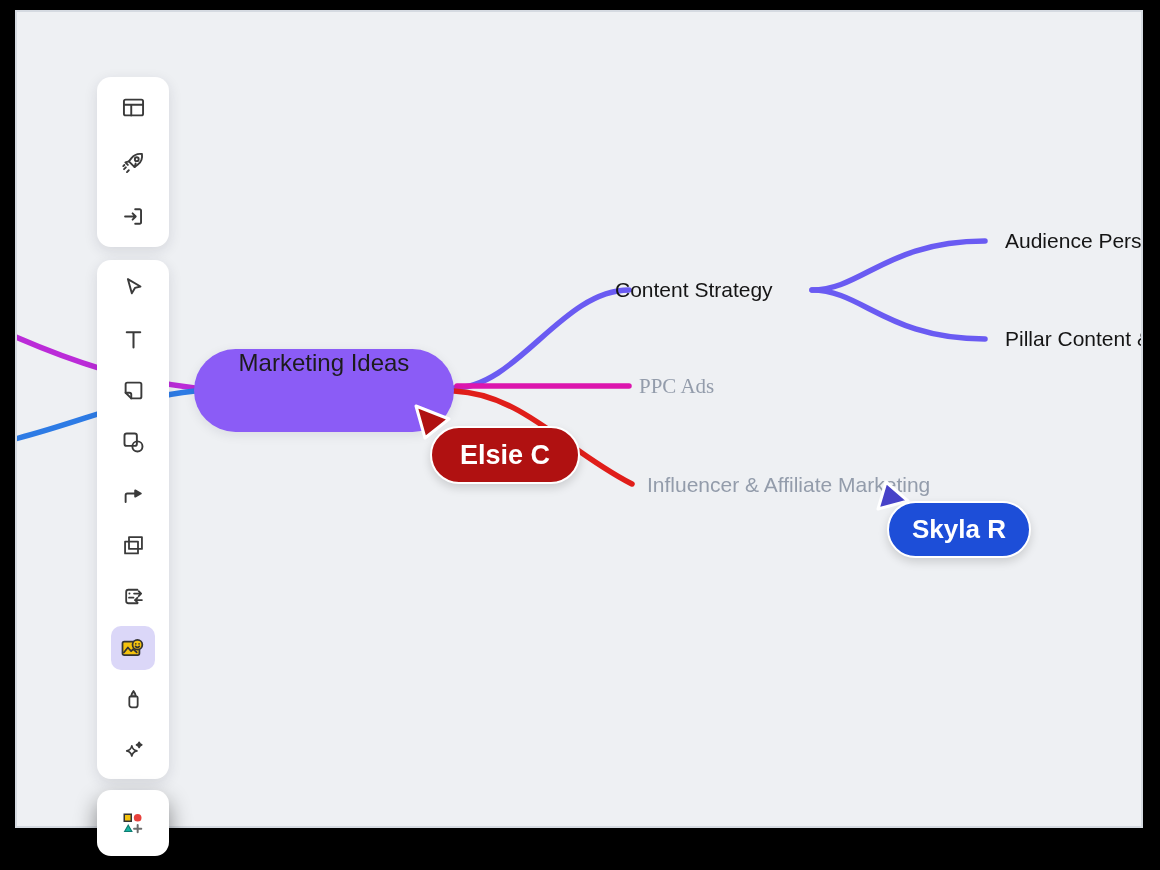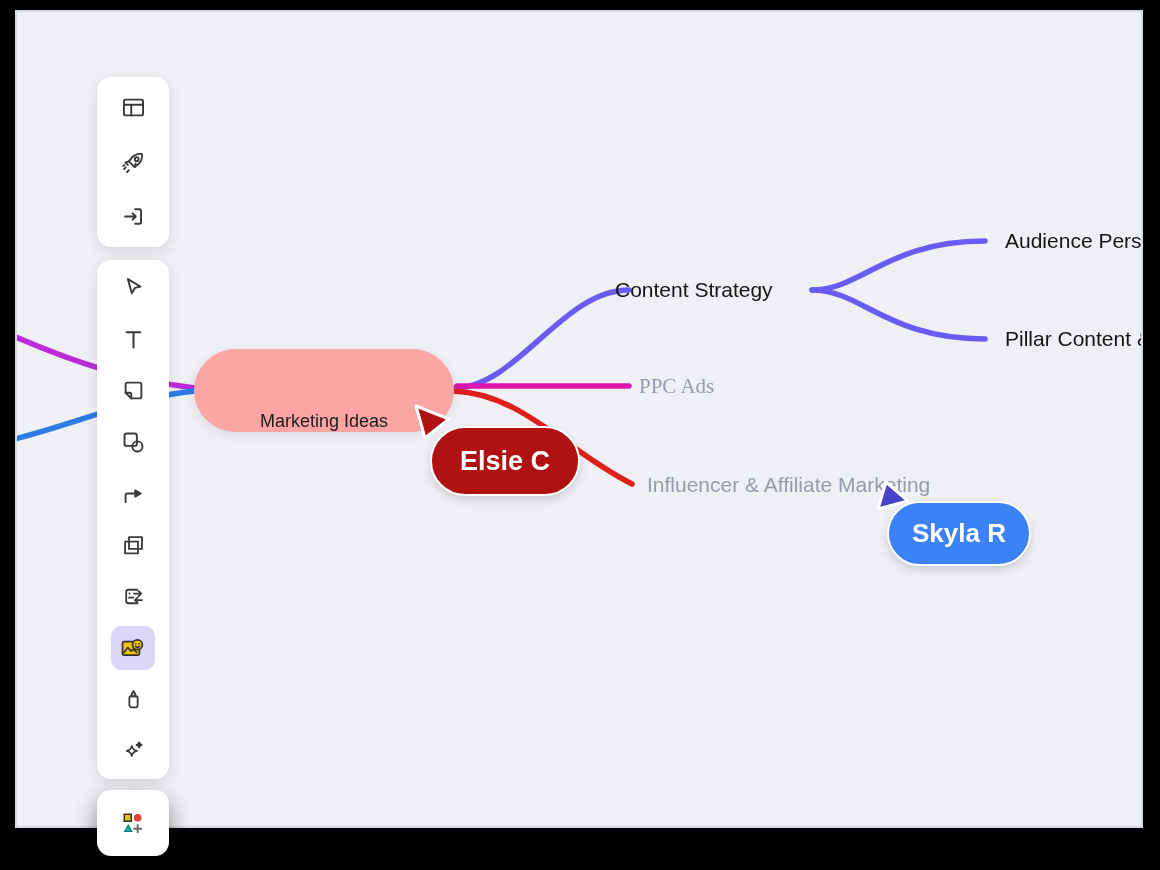--- a/index.html
+++ b/index.html
@@ -7,23 +7,23 @@
               font-family:"Liberation Sans", sans-serif; }
   .stage { position:absolute; left:0; top:0; width:1160px; height:870px; }
 
   
   .canvas { position:absolute; left:15px; top:10px; width:1128px; height:818px;
             background:#EEF0F3; border:2px solid #D5DAE1; overflow:hidden; }
   .lines { position:absolute; left:0; top:0; }
 
   
   .root-node { position:absolute; left:177px; top:337px; width:260px; height:83px;
-               background:#fca5a5; border-radius:42px; display:flex; align-items:flex-end;
+               background:#8b5cf6; border-radius:42px; display:flex; align-items:flex-start;
                justify-content:center; box-shadow:0 3px 12px rgba(25,25,60,.09);
-               font-size:18px; color:#1c1c1c; }
+               font-size:24px; color:#1c1c1c; }
   .map-label { position:absolute; transform:translateY(-50%); white-space:nowrap;
                font-size:21px; }
   .lbl-dark { color:#151515; }
   .lbl-gray { color:#939CAB; }
 
   
   .cursor-pill { position:absolute; display:flex; align-items:center; justify-content:center;
                  border-radius:36px; border:2px solid #fff; color:#fff; font-weight:bold;
                  box-shadow:0 4px 10px rgba(0,0,0,.15); }
   .cursor-arrow { position:absolute; }
@@ -71,32 +71,32 @@
     <div class="map-label lbl-dark" style="left:598px; top:278px;">Content Strategy</div>
     <div class="map-label lbl-gray" style="left:622px; top:374px;font-family:Liberation Serif, serif;">PPC Ads</div>
     <div class="map-label lbl-gray" style="left:630px; top:473px;">Influencer &amp; Affiliate Marketing</div>
     <div class="map-label lbl-dark" style="left:988px; top:229px;">Audience Perso</div>
     <div class="map-label lbl-dark" style="left:988px; top:327px;">Pillar Content &amp;</div>
 
     <div>
       <svg class="cursor-arrow" style="left:396px; top:388px;" width="40" height="42" viewBox="0 0 40 42">
         <polygon points="3,6 36,19 12,38" fill="#B01111" stroke="#ffffff" stroke-width="3" stroke-linejoin="round"></polygon>
       </svg>
-      <div class="cursor-pill" style="left:413px; top:414px; width:150px; height:70px;
+      <div class="cursor-pill" style="left:413px; top:414px; width:150px; height:58px;
            background:#B01111; font-size:27px;">
         <span>Elsie C</span>
       </div>
     </div>
 
     <div>
       <svg class="cursor-arrow" style="left:858px; top:468px;" width="38" height="36" viewBox="0 0 38 36">
         <polygon points="11,2 33,21 3,29" fill="#4742C8" stroke="#ffffff" stroke-width="3" stroke-linejoin="round"></polygon>
       </svg>
-      <div class="cursor-pill" style="left:870px; top:489px; width:144px; height:65px;
-           background:#3b82f6; font-size:26px;">
+      <div class="cursor-pill" style="left:870px; top:489px; width:144px; height:57px;
+           background:#1d4ed8; font-size:26px;">
         <span>Skyla R</span>
       </div>
     </div>
   </div>
 
   <div class="panel panel-top">
     <button class="tool-btn">
       <svg width="27" height="27" viewBox="0 0 24 24" fill="none" stroke="#3A3A3A" stroke-width="1.7" stroke-linecap="round" stroke-linejoin="round">
         <rect x="3.5" y="5" width="17" height="14" rx="1.5"></rect>
         <path d="M3.5 9.5h17M10 9.5V19"></path>

